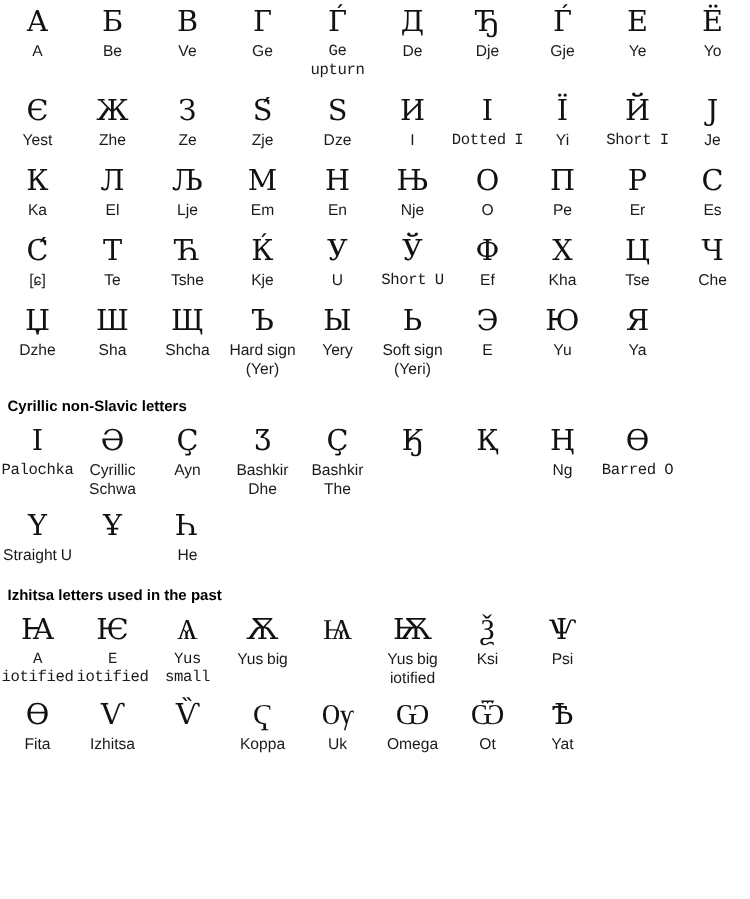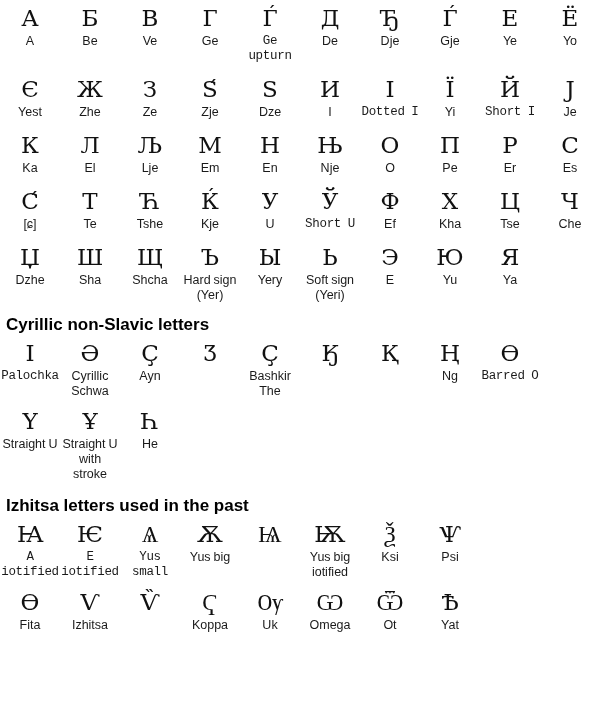--- a/index.html
+++ b/index.html
@@ -18,21 +18,21 @@
     width: 600px;
     position: relative;
     padding-top: 4px;
     box-sizing: border-box;
   }
 
   
   .section-heading {
     font-family: "Liberation Sans", sans-serif;
     font-weight: bold;
-    font-size: 17px;
+    font-size: 12px;
     color: #000000;
     padding-left: 6px;
     margin: 0;
     line-height: 16px;
   }
   .heading-slavic-gap { height: 14px; }
   .heading-past-gap { height: 16px; }
   .after-heading-gap { height: 6px; }
 
   
@@ -307,20 +307,21 @@
       <div class="cell">
           <span class="glyph">Ә</span>
           <span class="name">Cyrillic Schwa</span>
         </div>
       <div class="cell">
           <span class="glyph">Ҫ</span>
           <span class="name">Ayn</span>
         </div>
       <div class="cell">
           <span class="glyph">Ӡ</span>
+          <span class="name">Bashkir Dhe</span>
         </div>
       <div class="cell">
           <span class="glyph">Ҫ</span>
           <span class="name">Bashkir The</span>
         </div>
       <div class="cell">
           <span class="glyph">Ӄ</span>
         </div>
       <div class="cell">
           <span class="glyph">Қ</span>
@@ -339,21 +340,20 @@
         </div>
     </div>
 
     <div class="row">
       <div class="cell">
           <span class="glyph">Ү</span>
           <span class="name">Straight U</span>
         </div>
       <div class="cell">
           <span class="glyph">Ұ</span>
-          <span class="name">Straight U with stroke</span>
         </div>
       <div class="cell">
           <span class="glyph">Һ</span>
           <span class="name">He</span>
         </div>
       <div class="cell">
           <span class="glyph"></span>
           <span class="name"></span>
         </div>
       <div class="cell">

